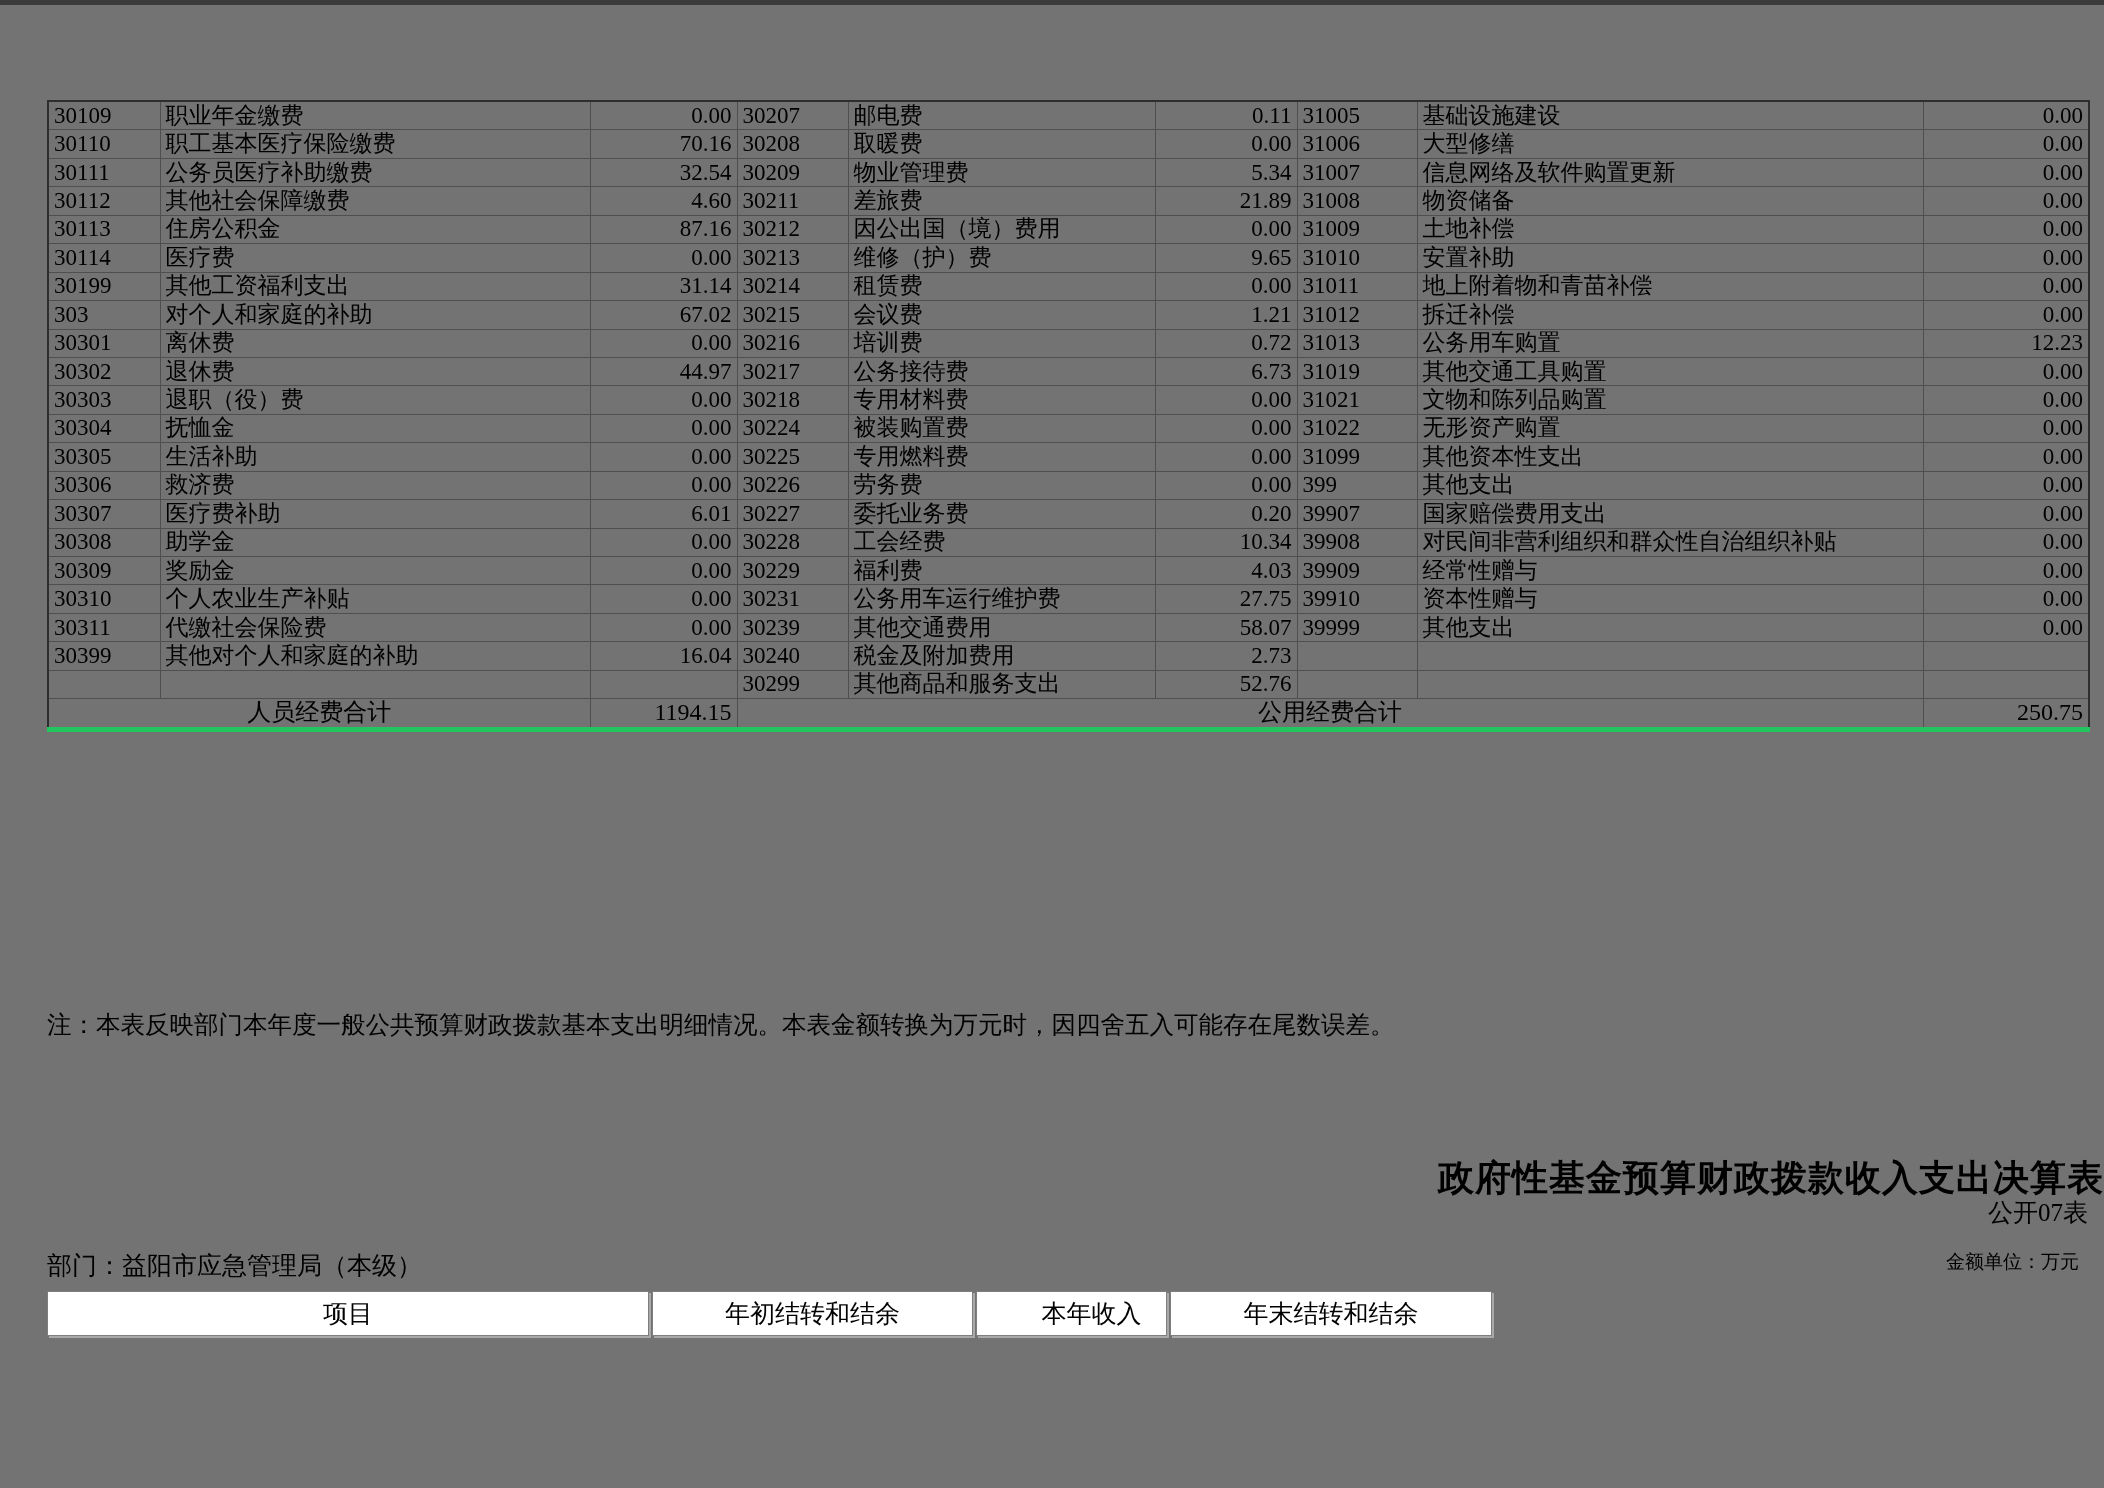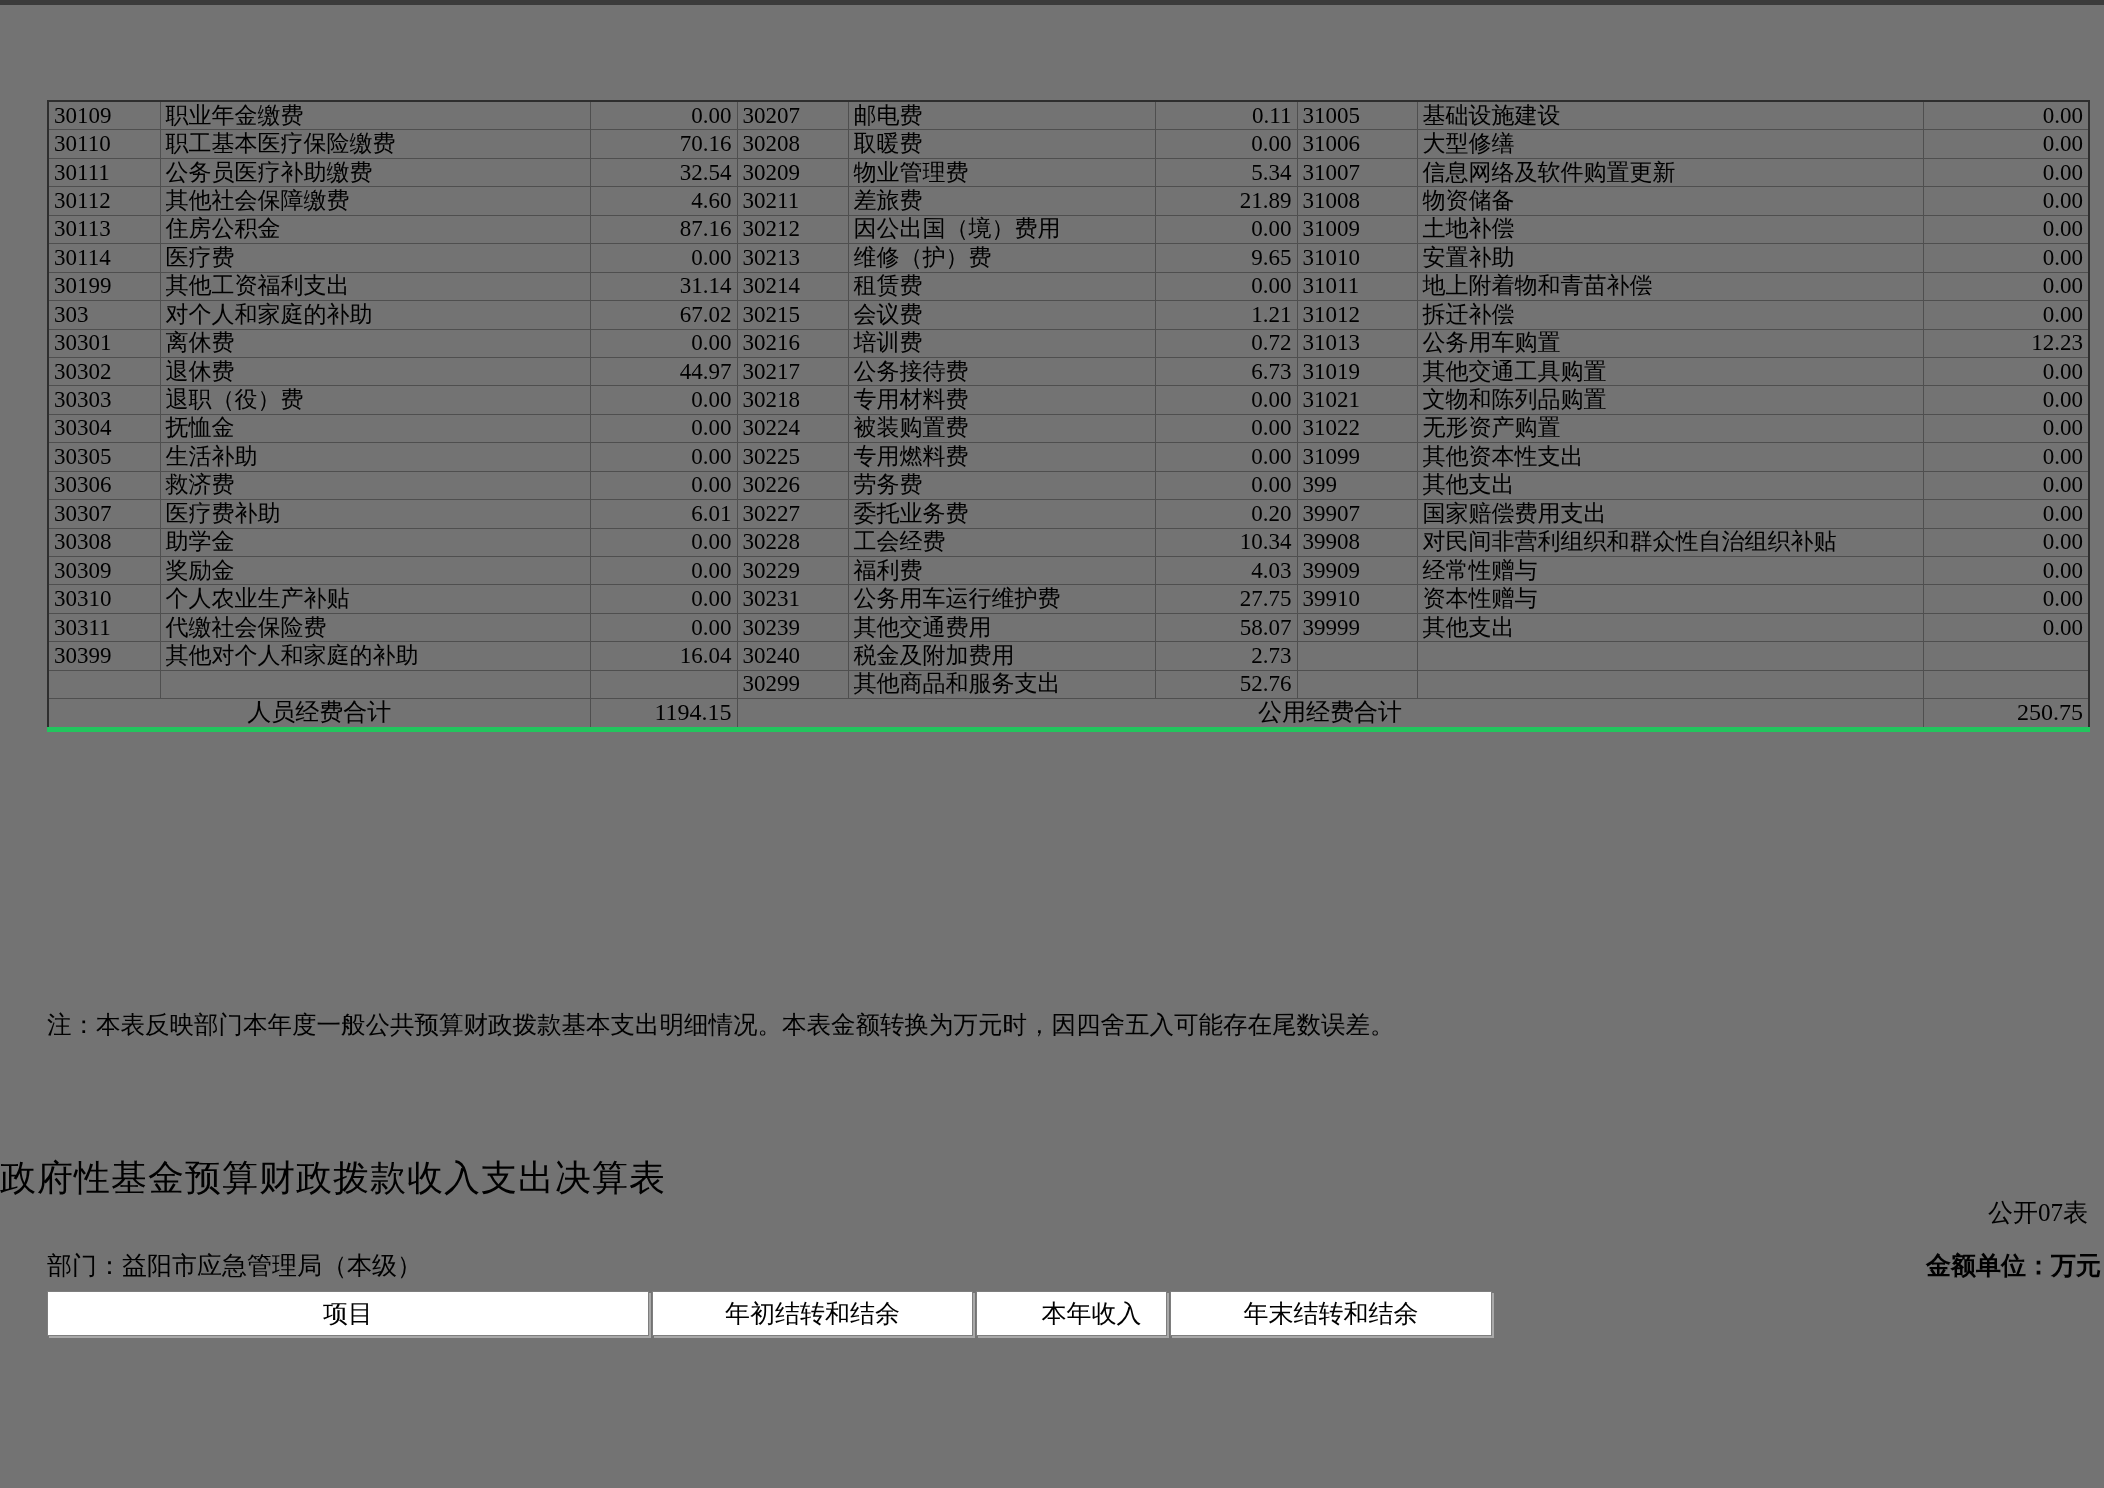--- a/index.html
+++ b/index.html
@@ -23,25 +23,25 @@
   table.main td.code{text-align:left;}
   table.main td.name{text-align:left;}
   table.main td.value{text-align:right;}
   table.main tr.totals td{font-size:24px;border-bottom:5px solid #22c55e;}
   table.main tr.totals td.tlabel{text-align:center;}
 
   
   .note{position:absolute;left:47px;top:1008px;font-size:24.5px;white-space:nowrap;}
 
   
-  .sec2-title{position:absolute;left:0;top:1154px;width:2104px;text-align:left;
-    font-size:36px;font-weight:normal;letter-spacing:1px;}
+  .sec2-title{position:absolute;left:0;top:1154px;width:2104px;text-align:right;
+    font-size:36px;font-weight:bold;letter-spacing:1px;}
   .sec2-code{position:absolute;right:16px;top:1196px;font-size:25px;}
   .sec2-dept{position:absolute;left:47px;top:1249px;font-size:25px;}
-  .sec2-unit{position:absolute;right:3px;top:1249px;font-size:25px;font-weight:bold;}
+  .sec2-unit{position:absolute;right:25px;top:1249px;font-size:19px;}
 
   .sec2-header{
     position:absolute;left:47px;top:1291px;width:2043px;
     display:flex;column-gap:3px;
   }
   .bh-cell{
     box-sizing:border-box;height:45px;background:#fff;
     border:1px solid #7e7e7e;box-shadow:2px 2px 0 #a9a9a9;
     display:flex;align-items:center;justify-content:center;
     font-size:25px;white-space:nowrap;

